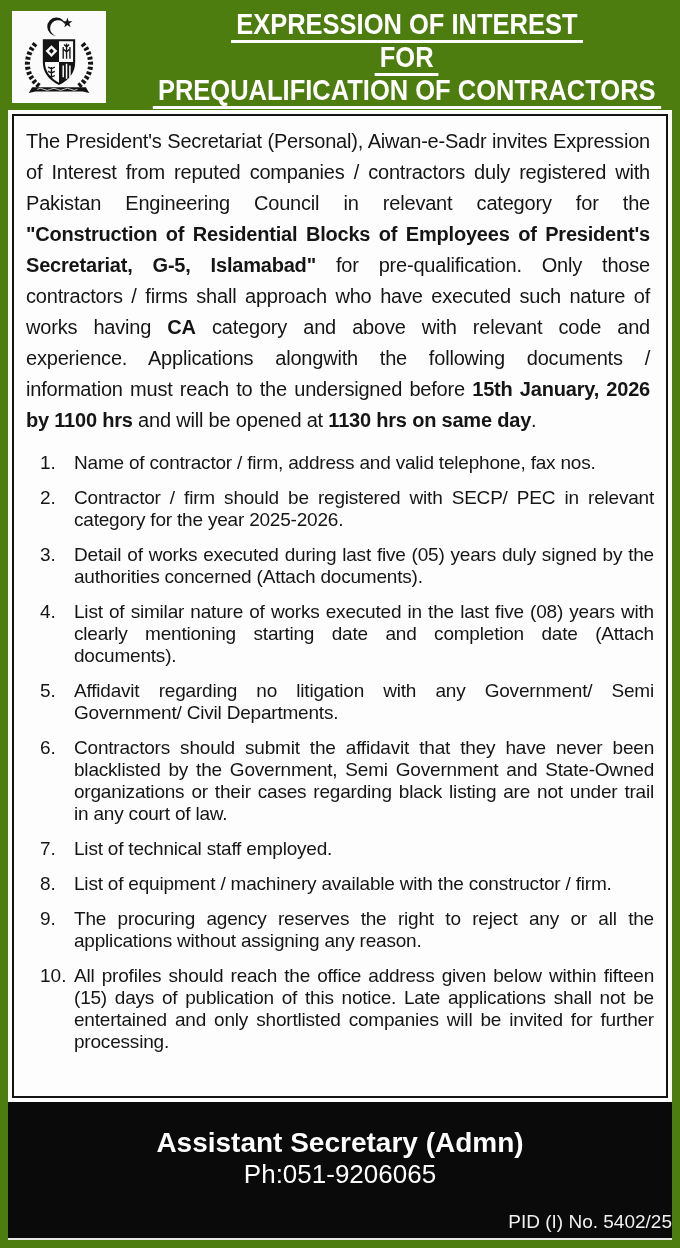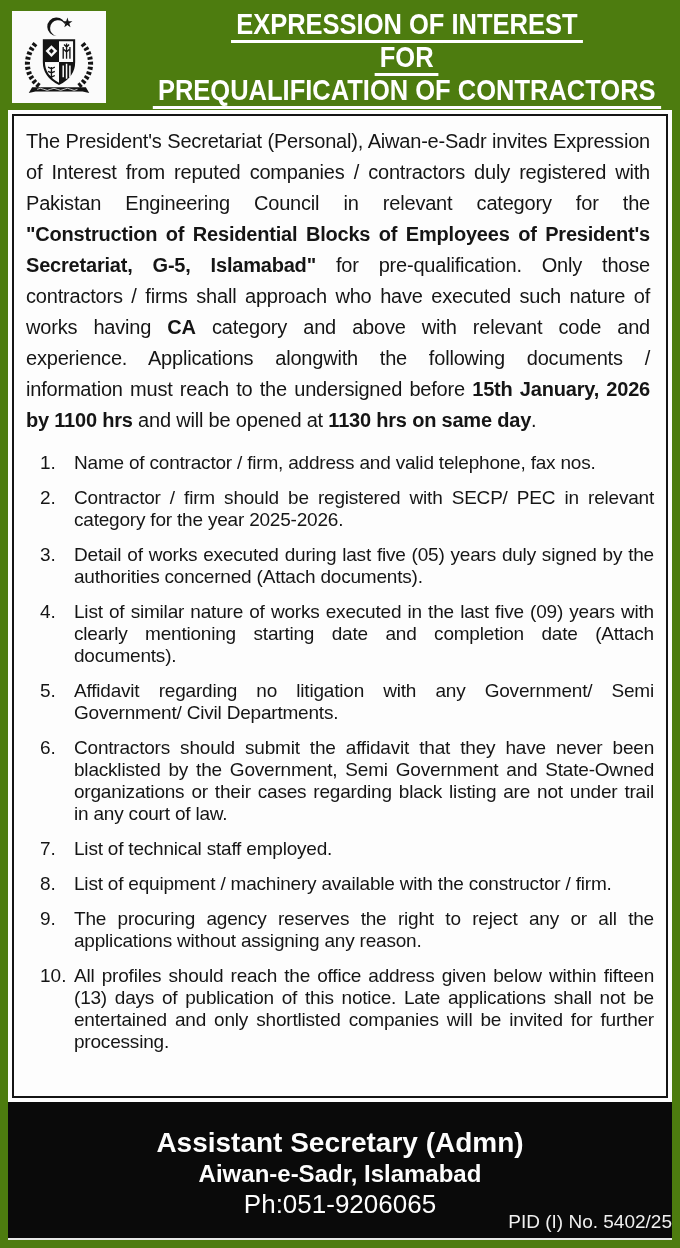--- a/index.html
+++ b/index.html
@@ -113,21 +113,21 @@
           <div class="req">
             <span class="req-num">2.</span>
             <span class="req-text">Contractor / firm should be registered with SECP/ PEC in relevant category for the year 2025-2026.</span>
           </div>
           <div class="req">
             <span class="req-num">3.</span>
             <span class="req-text">Detail of works executed during last five (05) years duly signed by the authorities concerned (Attach documents).</span>
           </div>
           <div class="req">
             <span class="req-num">4.</span>
-            <span class="req-text">List of similar nature of works executed in the last five (09) years with clearly mentioning starting date and completion date (Attach documents).</span>
+            <span class="req-text">List of similar nature of works executed in the last five (08) years with clearly mentioning starting date and completion date (Attach documents).</span>
           </div>
           <div class="req">
             <span class="req-num">5.</span>
             <span class="req-text">Affidavit regarding no litigation with any Government/ Semi Government/ Civil Departments.</span>
           </div>
           <div class="req">
             <span class="req-num">6.</span>
             <span class="req-text">Contractors should submit the affidavit that they have never been blacklisted by the Government, Semi Government and State-Owned organizations or their cases regarding black listing are not under trail in any court of law.</span>
           </div>
           <div class="req">
@@ -137,27 +137,26 @@
           <div class="req">
             <span class="req-num">8.</span>
             <span class="req-text">List of equipment / machinery available with the constructor / firm.</span>
           </div>
           <div class="req">
             <span class="req-num">9.</span>
             <span class="req-text">The procuring agency reserves the right to reject any or all the applications without assigning any reason.</span>
           </div>
           <div class="req">
             <span class="req-num">10.</span>
-            <span class="req-text">All profiles should reach the office address given below within fifteen (13) days of publication of this notice. Late applications shall not be entertained and only shortlisted companies will be invited for further processing.</span>
+            <span class="req-text">All profiles should reach the office address given below within fifteen (15) days of publication of this notice. Late applications shall not be entertained and only shortlisted companies will be invited for further processing.</span>
           </div>
         </div>
     </div>
   </div>
 
   <div class="footer">
     <div class="f1">Assistant Secretary (Admn)</div>
-    <div class="f3">Aiwan-e-Sadr, Islamabad</div>
     <div class="f4">Ph:051-9206065</div>
     <div class="pid">PID (I) No. 5402/25</div>
     <div class="footer-rule"></div>
   </div>
 
 </div>
 
 </body></html>

